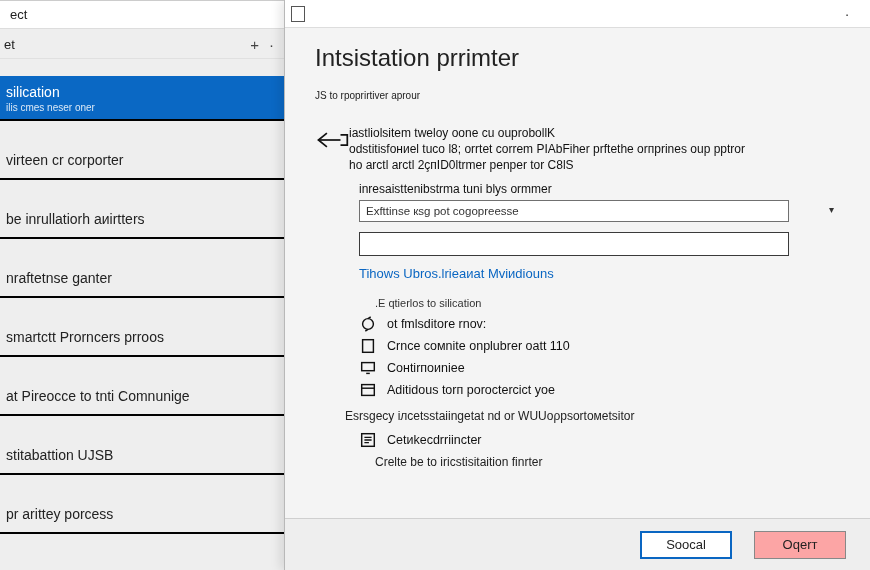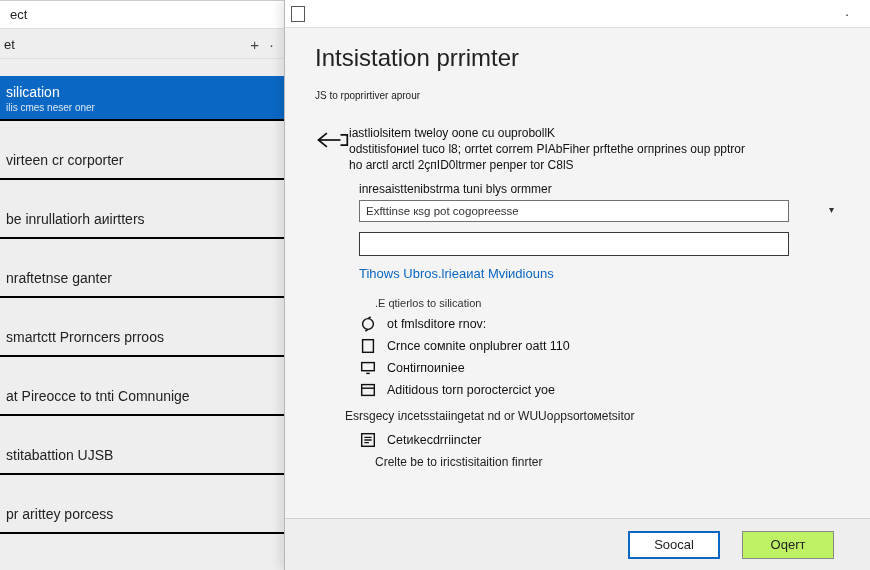--- a/index.html
+++ b/index.html
@@ -89,24 +89,24 @@
 
 .opt { display:flex; align-items:center; gap:10px; margin: 4px 0 4px 44px; font-size:12.5px; color:#111; }
 .opt .ic { width:18px; height:18px; flex:none; display:flex; align-items:center; justify-content:center; }
 .opt .ic svg { width:18px; height:18px; }
 
 .note-line { font-size:12px; color:#222; margin: 10px 0 8px 30px; }
 
 .dlg-buttons {
   height: 52px; border-top:1px solid #cfcfcf; background:#eeeeee;
   display:flex; align-items:center; justify-content:flex-end; gap:22px;
-  padding: 0 36px;
+  padding: 0 24px;
 }
 .btn {
-  min-width: 92px; height:28px; border:1px solid #888; background:#bef264;
+  min-width: 92px; height:28px; border:1px solid #888; background:#fca5a5;
   font-size:13px; color:#222; display:flex; align-items:center; justify-content:center;
   cursor:pointer;
 }
 .btn.primary { border:2px solid #0a66c2; background:#fff; }
 
 .outer-right-ctrls {
   position:absolute; right:6px; top:4px; display:flex; gap:14px; color:#333;
   font-size:15px; align-items:center;
 }
 </style>

